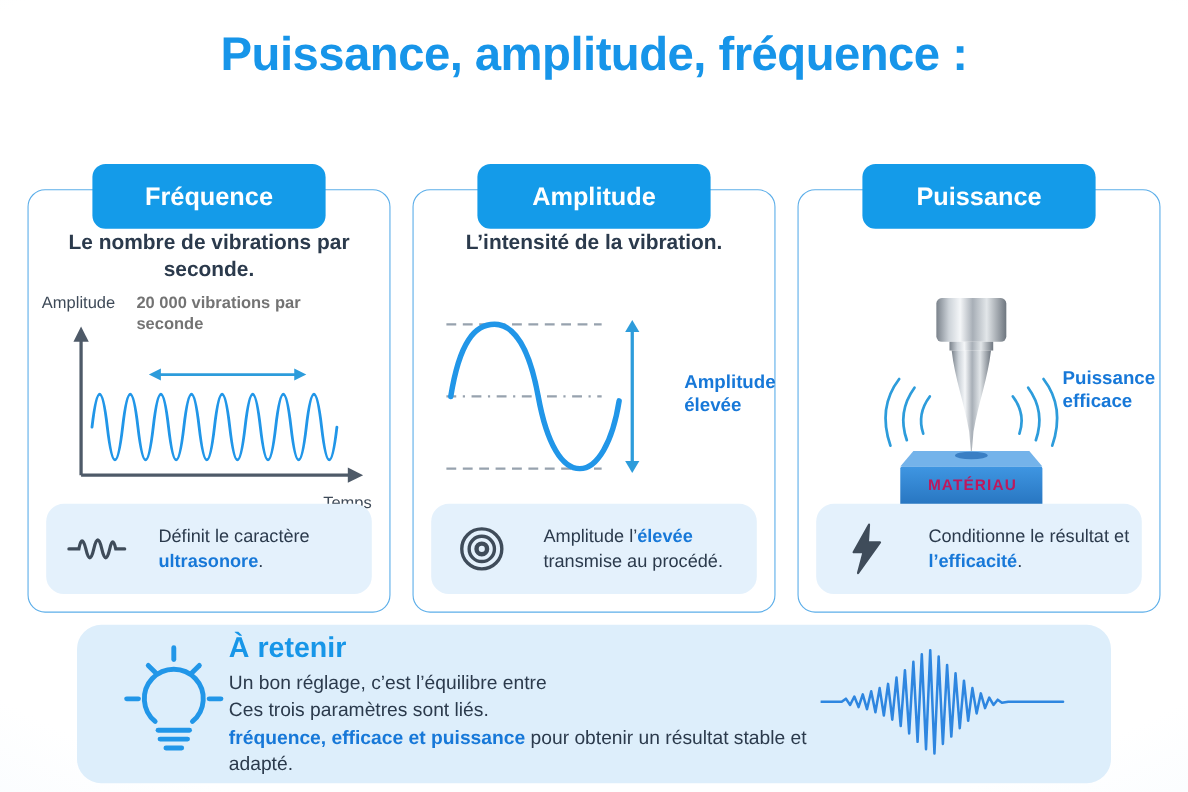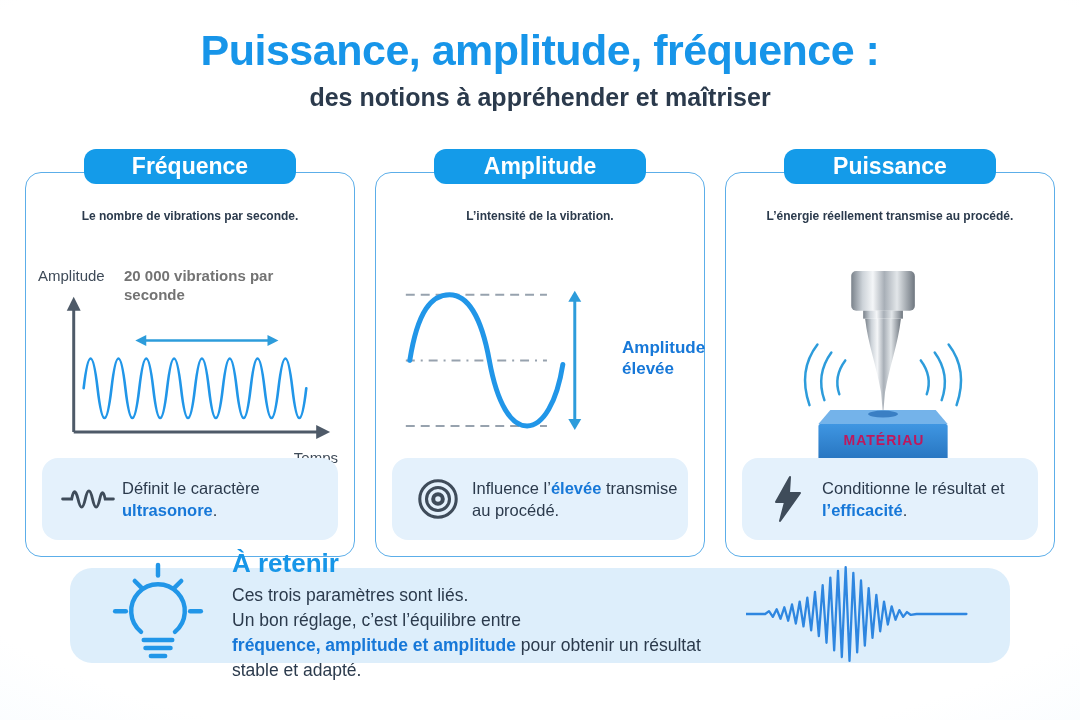--- a/index.html
+++ b/index.html
@@ -7,52 +7,51 @@
   .page{position:relative;width:1080px;height:720px;overflow:hidden;
         background:radial-gradient(130% 110% at 50% 45%, #ffffff 55%, #e7f3fc 100%);}
   
   .hdr{position:absolute;top:26px;left:0;right:0;text-align:center;}
   .title{margin:0;font-size:43px;font-weight:bold;letter-spacing:-0.5px;color:#1795E9;}
   .subtitle{margin:8px 0 0 0;font-size:25px;font-weight:bold;color:#2B3A4C;}
   
   .cards{position:absolute;top:172px;left:25px;right:25px;height:385px;display:flex;gap:20px;}
   .card{flex:1;position:relative;background:#fff;border:1.6px solid #5CAEE9;border-radius:16px;}
   .pill{position:absolute;top:-24px;left:50%;transform:translateX(-50%);min-width:212px;box-sizing:border-box;
-        padding:4px 28px;background:#149BE9;color:#fff;font-size:23px;font-weight:bold;text-align:center;
+        padding:16px 28px;background:#149BE9;color:#fff;font-size:23px;font-weight:bold;text-align:center;
         border-radius:12px;white-space:nowrap;}
-  .desc{margin:36px 18px 0 18px;text-align:center;font-size:12px;font-weight:bold;color:#2B3A4C;line-height:1.3;}
+  .desc{margin:36px 18px 0 18px;text-align:center;font-size:19px;font-weight:bold;color:#2B3A4C;line-height:1.3;}
   .diag{position:absolute;top:92px;left:0;right:0;height:195px;}
   .diag svg{position:absolute;inset:0;}
   .axis-label{position:absolute;font-size:15px;color:#3E4A58;}
   .blue-label{position:absolute;font-size:16.5px;font-weight:bold;color:#1778D8;line-height:1.25;}
   .annot{position:absolute;top:2px;left:98px;width:180px;text-align:left;
          font-size:15px;font-weight:bold;color:#737373;line-height:1.25;}
   .material-label{position:absolute;left:93px;width:130px;top:167px;text-align:center;
          font-size:14px;font-weight:bold;color:#be185d;letter-spacing:1px;}
   .note{position:absolute;left:16px;right:16px;bottom:16px;height:82px;background:#E4F1FC;border-radius:16px;
-        display:flex;align-items:center;gap:4px;padding:0 10px 0 16px;box-sizing:border-box;}
+        display:flex;align-items:center;gap:26px;padding:0 10px 0 16px;box-sizing:border-box;}
   .note-icon{width:60px;flex:none;display:flex;justify-content:center;align-items:center;}
   .note-text{font-size:16.5px;color:#2B3A4C;line-height:1.35;}
   .hl{color:#1778D8;font-weight:bold;}
   
-  .takeaway{position:absolute;left:70px;right:70px;top:568px;height:95px;background:#DDEEFB;border-radius:22px;
-            display:flex;align-items:center;gap:24px;padding:0 26px;box-sizing:border-box;}
+  .takeaway{position:absolute;left:70px;right:70px;top:568px;height:144px;background:#DDEEFB;border-radius:22px;
+            display:flex;align-items:center;padding:0 26px;box-sizing:border-box;}
   .tk-icon{flex:none;margin-left:12px;}
   .tk-title{font-size:26px;font-weight:bold;color:#1796E8;margin:0 0 4px 0;}
   .tk-line{font-size:17.5px;color:#2B3A4C;line-height:1.42;}
   .tk-wave{flex:none;margin-left:auto;margin-right:8px;}
 </style>
 </head>
 <body>
 
 <div class="page">
 
   <div class="hdr">
     <h1 class="title">Puissance, amplitude, fréquence :</h1>
-    <h2 class="subtitle">des notions à appréhender et maîtriser</h2>
   </div>
 
   <div class="cards">
 
     <div class="card">
       <div class="pill">Fréquence</div>
       <div class="desc">Le nombre de vibrations par seconde.</div>
       <div class="diag">
         <svg viewBox="0 0 330 195">
 
@@ -100,27 +99,26 @@
         <div class="blue-label" style="left:214px;top:72px;width:100px;font-size:17px;margin-left:32px;">Amplitude élevée</div>
       </div>
       <div class="note">
         <span class="note-icon">
           <svg width="46" height="46" viewBox="0 0 48 48">
             <circle cx="24" cy="24" r="19" fill="none" stroke="#3F4C5A" stroke-width="3.2"></circle>
             <circle cx="24" cy="24" r="12" fill="none" stroke="#3F4C5A" stroke-width="3.2"></circle>
             <circle cx="24" cy="24" r="5" fill="none" stroke="#3F4C5A" stroke-width="4.2"></circle>
           </svg>
         </span>
-        <span class="note-text"><span>Influence l’</span><span class="hl">élevée</span><span> transmise au procédé.</span></span>
+        <span class="note-text"><span>Amplitude l’</span><span class="hl">élevée</span><span> transmise au procédé.</span></span>
       </div>
     </div>
 
     <div class="card">
       <div class="pill">Puissance</div>
-      <div class="desc">L’énergie réellement transmise au procédé.</div>
       <div class="diag">
         <svg viewBox="0 0 330 195">
           <defs>
             <linearGradient id="metalGrad" x1="0" y1="0" x2="1" y2="0">
               <stop offset="0" stop-color="#7A828B"></stop>
               <stop offset="0.18" stop-color="#CDD3D9"></stop>
               <stop offset="0.34" stop-color="#F4F6F8"></stop>
               <stop offset="0.52" stop-color="#A8AFB7"></stop>
               <stop offset="0.72" stop-color="#E2E6E9"></stop>
               <stop offset="1" stop-color="#6E767F"></stop>
@@ -144,20 +142,21 @@
             <path d="M196,96 Q208,112 202,130"></path>
             <path d="M210,88 Q226,110 217,136"></path>
             <path d="M224,80 Q244,106 232,141"></path>
           </g>
 
           <polygon points="105,146 211,146 223,160 93,160" fill="#74B3EA"></polygon>
           <ellipse cx="158" cy="150" rx="15" ry="3.5" fill="#3A7FC4"></ellipse>
           <rect x="93" y="160" width="130" height="38" rx="2" fill="url(#boxGrad)"></rect>
         </svg>
         <div class="material-label">MATÉRIAU</div>
+        <div class="blue-label" style="left:240px;top:68px;width:86px;font-size:17px;">Puissance efficace</div>
       </div>
       <div class="note">
         <span class="note-icon">
           <svg width="36" height="48" viewBox="0 0 36 48">
             <polygon points="20,2 6,27 15,27 10,46 30,18 19,18" fill="#3F4C5A" stroke="#3F4C5A" stroke-width="2" stroke-linejoin="round"></polygon>
           </svg>
         </span>
         <span class="note-text"><span>Conditionne le résultat et </span><span class="hl">l’efficacité</span><span>.</span></span>
       </div>
     </div>
@@ -174,23 +173,23 @@
           <path d="M56,16 V4"></path>
           <path d="M30,22 L38,30"></path>
           <path d="M82,22 L74,30"></path>
           <path d="M8,56 H20"></path>
           <path d="M92,56 H104"></path>
         </g>
       </svg>
     </span>
     <div>
       <p class="tk-title">À retenir</p>
+      <div class="tk-line">Un bon réglage, c’est l’équilibre entre</div>
       <div class="tk-line">Ces trois paramètres sont liés.</div>
-      <div class="tk-line">Un bon réglage, c’est l’équilibre entre</div>
-      <div class="tk-line"><span class="hl">fréquence, amplitude et amplitude</span><span> pour obtenir un résultat stable et adapté.</span></div>
+      <div class="tk-line"><span class="hl">fréquence, efficace et puissance</span><span> pour obtenir un résultat stable et adapté.</span></div>
     </div>
     <span class="tk-wave">
       <svg width="230" height="110" viewBox="0 0 240 110">
         <path d="M0,55 H20 L24,52 28,58 32,50 36,60 40,48 44,62 48,45 52,65 56,42 60,68 64,38 68,72 72,32 76,78 80,25 84,85 88,17 92,93 96,10 100,100 104,6 108,104 112,12 116,95 120,20 124,88 128,28 132,80 136,35 140,73 144,42 148,66 152,47 156,61 160,51 164,58 168,53 172,56 L178,55 H230" fill="none" stroke="#2E86E0" stroke-width="2.4" stroke-linejoin="round" stroke-linecap="round"></path>
       </svg>
     </span>
   </div>
 
 </div>
 

